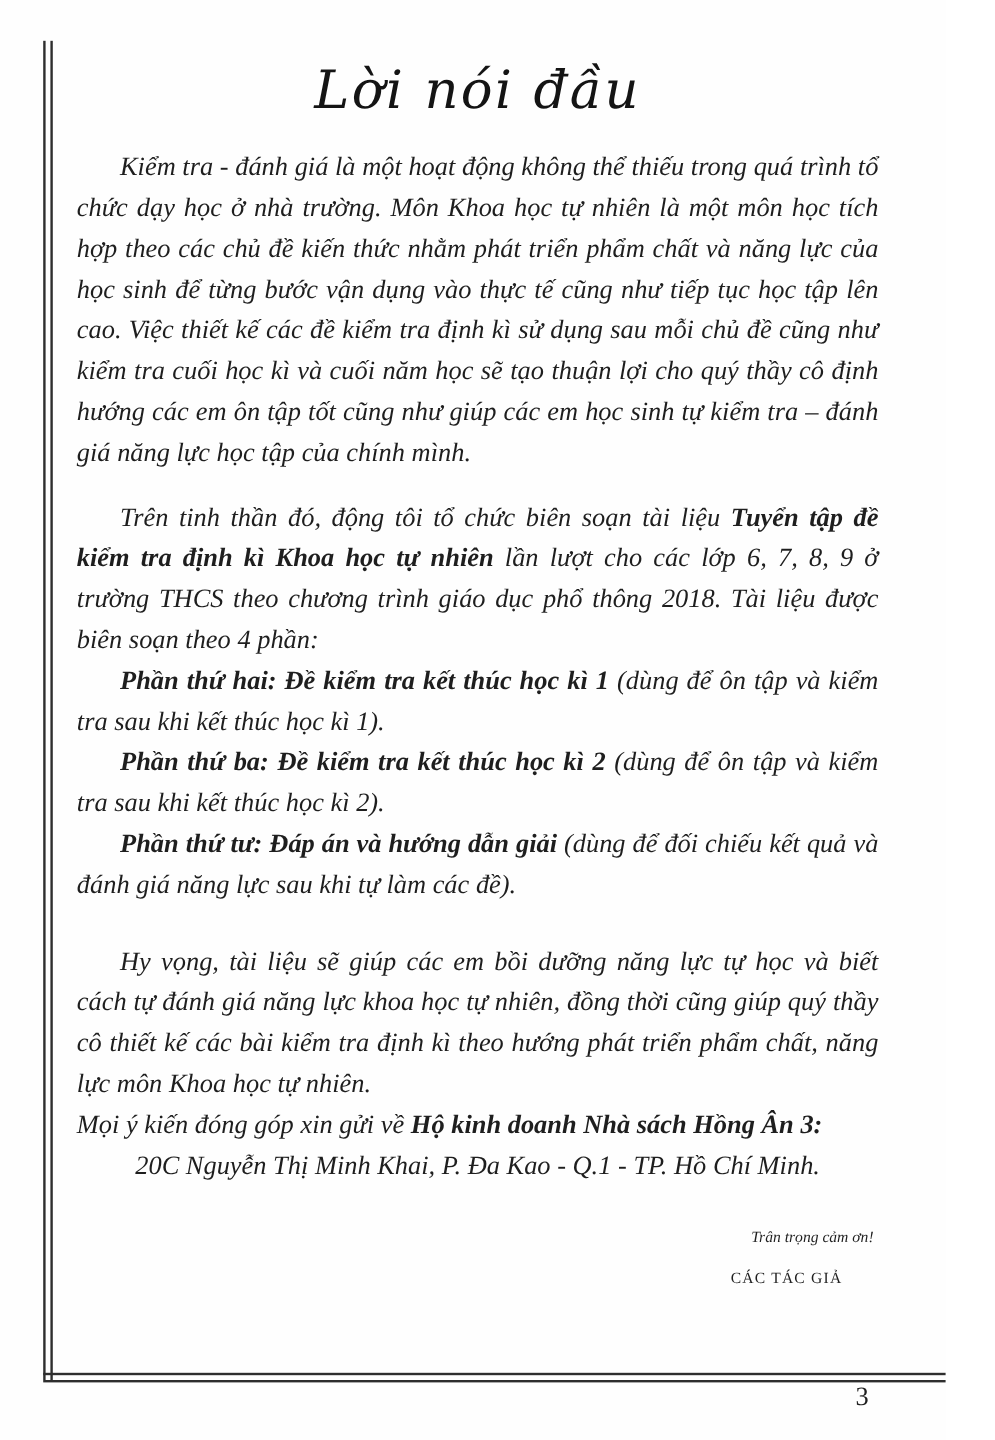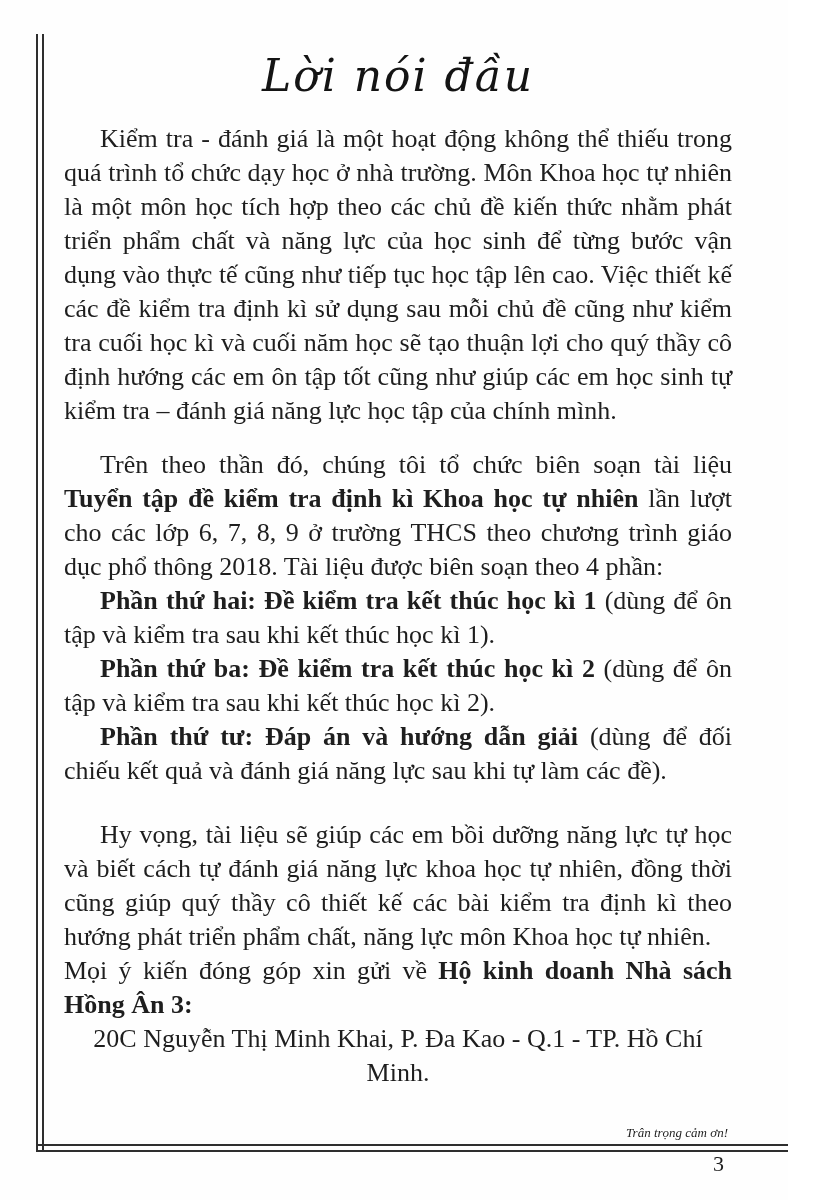--- a/index.html
+++ b/index.html
@@ -58,22 +58,23 @@
     font-size: 44px;
     line-height: 64px;
     letter-spacing: 2px;
     margin: 0 0 14px 0;
     color: #141414;
   }
   .para {
     margin: 0;
     text-align: justify;
     text-indent: 36px;
-    font-size: 26px;
+    font-size: 22px;
     line-height: 34px;
+    font-style: italic;
   }
   .para b { font-weight: bold; }
   .no-indent { text-indent: 0; }
   .center {
     text-align: center;
     text-indent: 0;
   }
   .gap-md { margin-top: 20px; }
   .gap-lg { margin-top: 30px; }
   .closing {
@@ -107,37 +108,38 @@
   <div class="frame-left"></div>
   <div class="frame-bottom"></div>
   <div class="frame-right-cap"></div>
 
   <div class="content">
 
     <h1 class="title">Lời nói đầu</h1>
 
     <p class="para"><span>Kiểm tra - đánh giá là một hoạt động không thể thiếu trong quá trình tổ chức dạy học ở nhà trường. Môn Khoa học tự nhiên là một môn học tích hợp theo các chủ đề kiến thức nhằm phát triển phẩm chất và năng lực của học sinh để từng bước vận dụng vào thực tế cũng như tiếp tục học tập lên cao. Việc thiết kế các đề kiểm tra định kì sử dụng sau mỗi chủ đề cũng như kiểm tra cuối học kì và cuối năm học sẽ tạo thuận lợi cho quý thầy cô định hướng các em ôn tập tốt cũng như giúp các em học sinh tự kiểm tra – đánh giá năng lực học tập của chính mình.</span></p>
 
-    <p class="para gap-md"><span>Trên theo thần đó, chúng tôi tổ chức biên soạn tài liệu </span><b>Tuyển tập đề kiểm tra định kì Khoa học tự nhiên</b><span> lần lượt cho các lớp 6, 7, 8, 9 ở trường THCS theo chương trình giáo dục phổ thông 2018. Tài liệu được biên soạn theo 4 phần:</span></p>
+    <p class="para gap-md"><span>Trên tinh thần đó, động tôi tổ chức biên soạn tài liệu </span><b>Tuyển tập đề kiểm tra định kì Khoa học tự nhiên</b><span> lần lượt cho các lớp 6, 7, 8, 9 ở trường THCS theo chương trình giáo dục phổ thông 2018. Tài liệu được biên soạn theo 4 phần:</span></p>
 
 
     <p class="para"><b>Phần thứ hai: Đề kiểm tra kết thúc học kì 1</b><span> (dùng để ôn tập và kiểm tra sau khi kết thúc học kì 1).</span></p>
 
     <p class="para"><b>Phần thứ ba: Đề kiểm tra kết thúc học kì 2</b><span> (dùng để ôn tập và kiểm tra sau khi kết thúc học kì 2).</span></p>
 
     <p class="para"><b>Phần thứ tư: Đáp án và hướng dẫn giải</b><span> (dùng để đối chiếu kết quả và đánh giá năng lực sau khi tự làm các đề).</span></p>
 
     <p class="para gap-lg"><span>Hy vọng, tài liệu sẽ giúp các em bồi dưỡng năng lực tự học và biết cách tự đánh giá năng lực khoa học tự nhiên, đồng thời cũng giúp quý thầy cô thiết kế các bài kiểm tra định kì theo hướng phát triển phẩm chất, năng lực môn Khoa học tự nhiên.</span></p>
 
     <p class="para no-indent"><span>Mọi ý kiến đóng góp xin gửi về </span><b>Hộ kinh doanh Nhà sách Hồng Ân 3:</b></p>
 
     <p class="para center"><span>20C Nguyễn Thị Minh Khai, P. Đa Kao - Q.1 - TP. Hồ Chí Minh.</span></p>
 
 
     <div class="closing">
       <div class="thanks">Trân trọng cảm ơn!</div>
+      <div class="authors">CÁC TÁC GIẢ</div>
     </div>
 
   </div>
 
   <div class="page-number">3</div>
 
 </div>
 
 </body></html>

